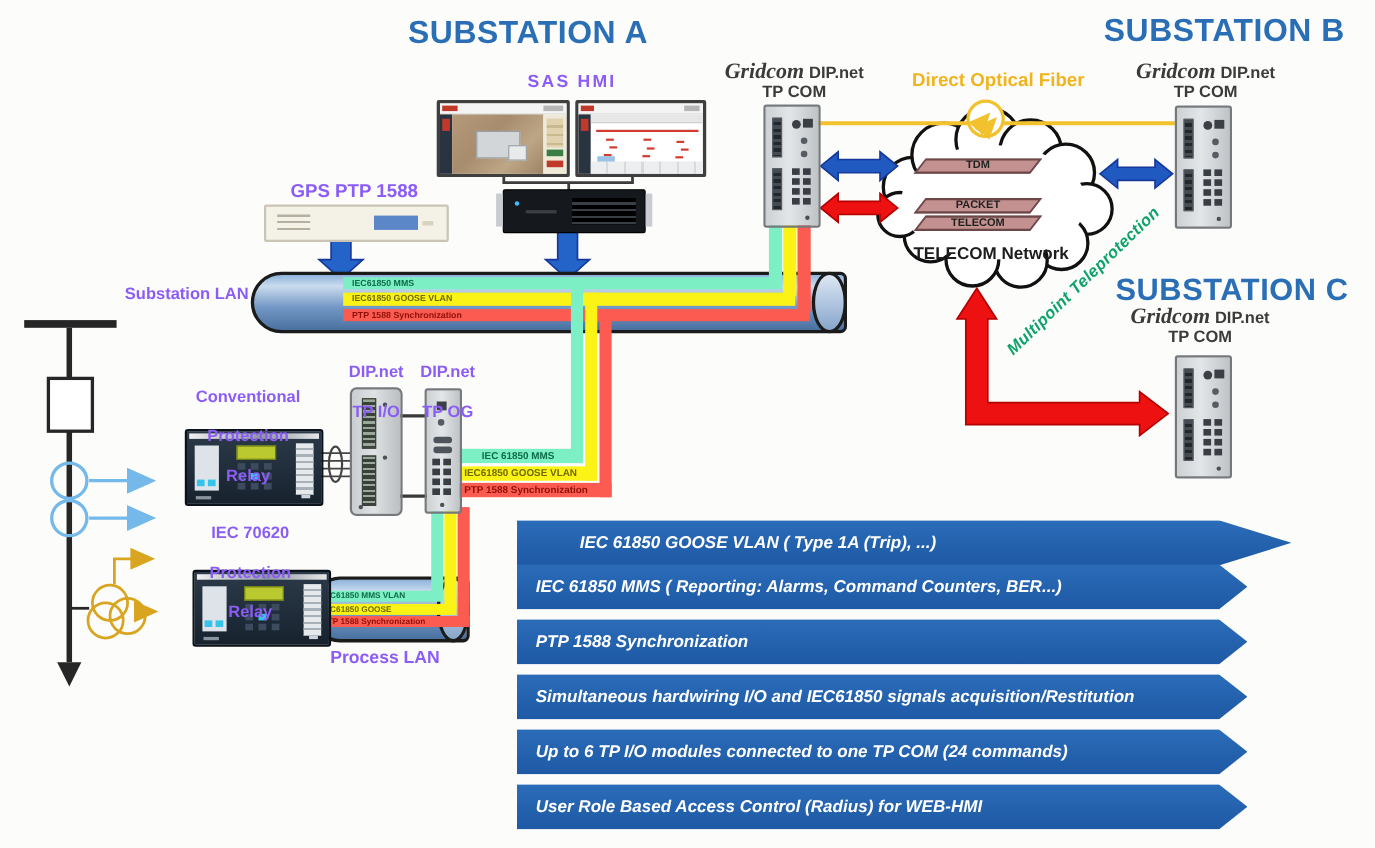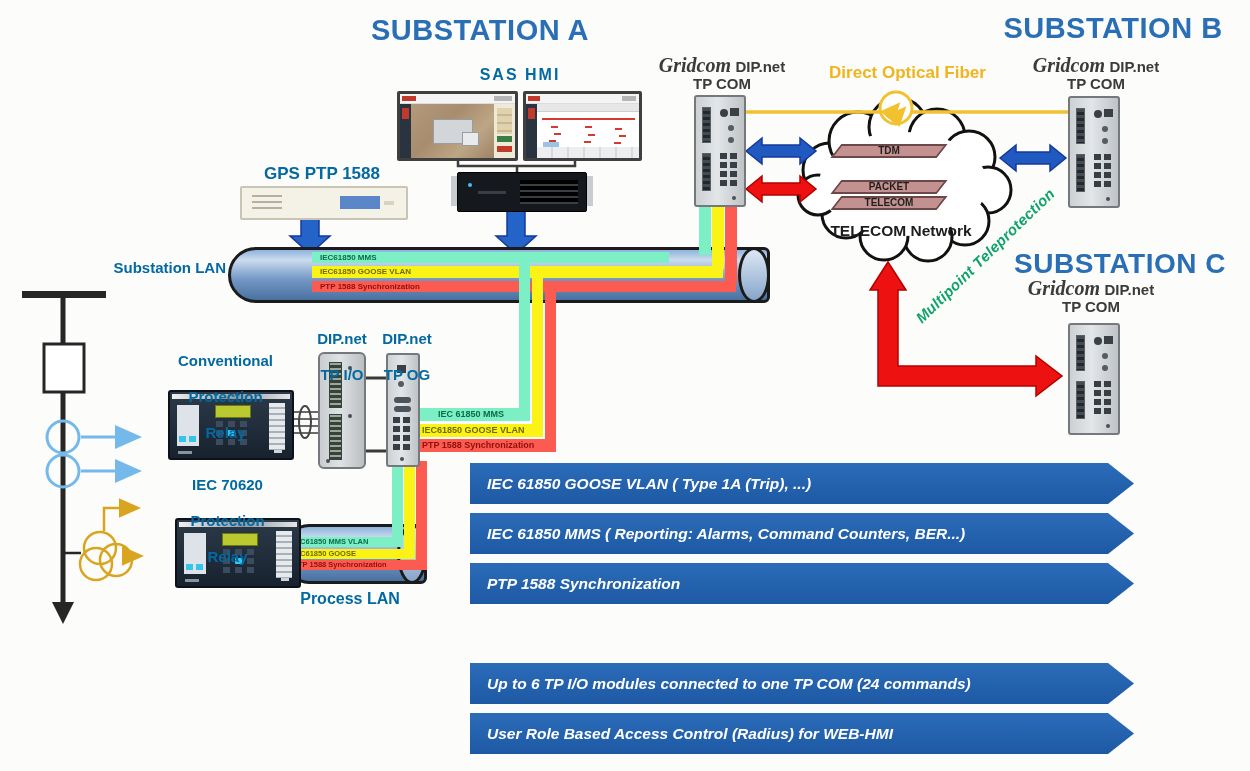--- a/index.html
+++ b/index.html
@@ -3,21 +3,21 @@
 <meta charset="utf-8">
 <style>
   html,body{margin:0;padding:0;background:#ffffff;}
   .canvas{position:relative;width:1250px;height:771px;background:#fcfcfa;overflow:hidden;
           font-family:"Liberation Sans",sans-serif;}
   svg.overlay{position:absolute;left:0;top:0;z-index:1;pointer-events:none;}
 
   
   .title{position:absolute;z-index:6;font-size:29px;font-weight:bold;color:#2A6FB5;
          text-align:center;letter-spacing:.5px;white-space:nowrap;}
-  .lbl{position:absolute;z-index:6;font-weight:bold;color:#0369a1;text-align:center;white-space:pre-line;}
+  .lbl{position:absolute;z-index:6;font-weight:bold;color:#8b5cf6;text-align:center;white-space:pre-line;}
   .dev-label{position:absolute;z-index:6;width:134px;text-align:center;color:#3b3b3b;line-height:17px;}
   .dev-label .brand{font-family:"Liberation Serif",serif;font-style:italic;font-weight:bold;font-size:20px;}
   .dev-label .prod{font-weight:bold;font-size:15px;}
   .dev-label .model{font-weight:bold;font-size:15px;}
   .fiber-lbl{position:absolute;z-index:6;font-size:17px;font-weight:bold;color:#F0B41C;text-align:center;}
   .tele-lbl{position:absolute;z-index:6;font-size:15px;font-weight:bold;font-style:italic;color:#0FA36B;
             transform:rotate(-44deg);text-align:center;letter-spacing:.3px;white-space:nowrap;}
   .cloud-name{position:absolute;z-index:6;font-size:15.5px;font-weight:600;color:#1d1d1d;text-align:center;}
 
   
@@ -257,21 +257,21 @@
   <div class="gps">
     <span class="gps-txt"></span>
     <span class="gps-screen"></span>
     <span class="gps-btn"></span>
   </div>
 
   <div class="lbl" style="left:104px;top:259px;width:122px;font-size:15px;text-align:right;">Substation LAN</div>
   <div class="tube" style="left:228px;top:247px;width:536px;height:50px;"></div>
   <div class="tube-cap" style="left:738px;top:247px;width:26px;height:50px;"></div>
 
-  <div class="band bg-green" style="left:312px;top:252px;width:357px;height:11px;font-size:8px;line-height:11px;">
+  <div class="band bg-green" style="left:312px;top:252px;width:399px;height:11px;font-size:8px;line-height:11px;">
       <span>IEC61850 MMS</span>
     </div>
   <div class="band bg-yellow" style="left:312px;top:266px;width:411px;height:12px;font-size:8px;line-height:12px;">
       <span>IEC61850 GOOSE VLAN</span>
     </div>
   <div class="band bg-red" style="left:312px;top:281px;width:424px;height:11px;font-size:8px;line-height:11px;">
       <span>PTP 1588 Synchronization</span>
     </div>
 
   <div class="riser bg-green" style="left:699px;top:203px;width:12px;height:52px;"></div>
@@ -428,29 +428,32 @@
   </div>
   <div class="slab" style="left:836px;top:196px;">
     <div class="slab-bg"></div>
     <span class="slab-tx">TELECOM</span>
   </div>
 
   <div class="cloud-name" style="left:816px;top:222px;width:170px;">TELECOM Network</div>
 
   <div class="tele-lbl" style="left:880px;top:247px;width:210px;">Multipoint Teleprotection</div>
 
-  <div class="banner" style="top:463px;">
+  <div class="banner" style="top:473px;padding-left:40px;">
       <span>IEC 61850 GOOSE VLAN ( Type 1A (Trip), ...)</span>
     </div>
   <div class="banner" style="top:513px;">
       <span>IEC 61850 MMS ( Reporting: Alarms, Command Counters, BER...)</span>
     </div>
   <div class="banner" style="top:563px;">
       <span>PTP 1588 Synchronization</span>
     </div>
+  <div class="banner" style="top:613px;">
+      <span>Simultaneous hardwiring I/O and IEC61850 signals acquisition/Restitution</span>
+    </div>
   <div class="banner" style="top:663px;">
       <span>Up to 6 TP I/O modules connected to one TP COM (24 commands)</span>
     </div>
   <div class="banner" style="top:713px;">
       <span>User Role Based Access Control (Radius) for WEB-HMI</span>
     </div>
 
 </div>
 
 </body></html>

